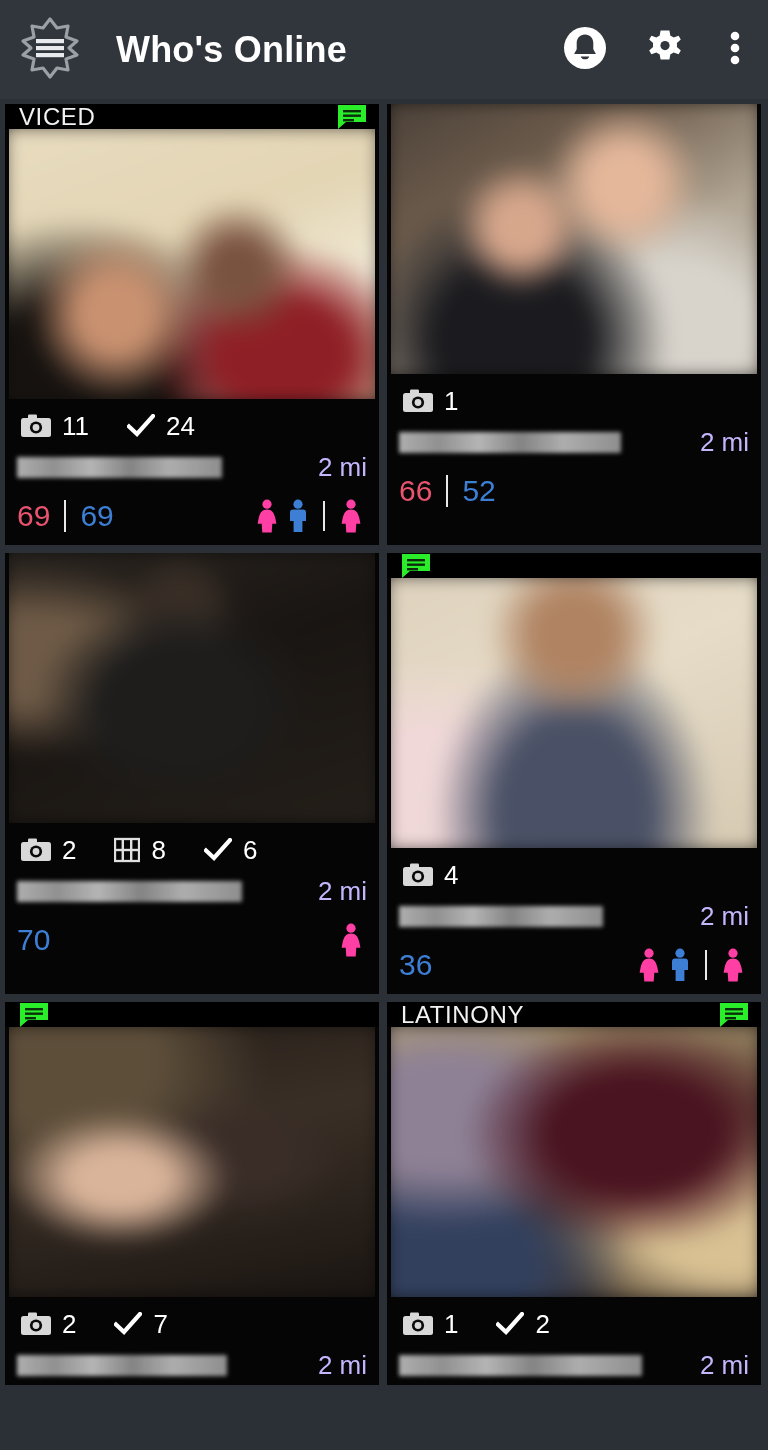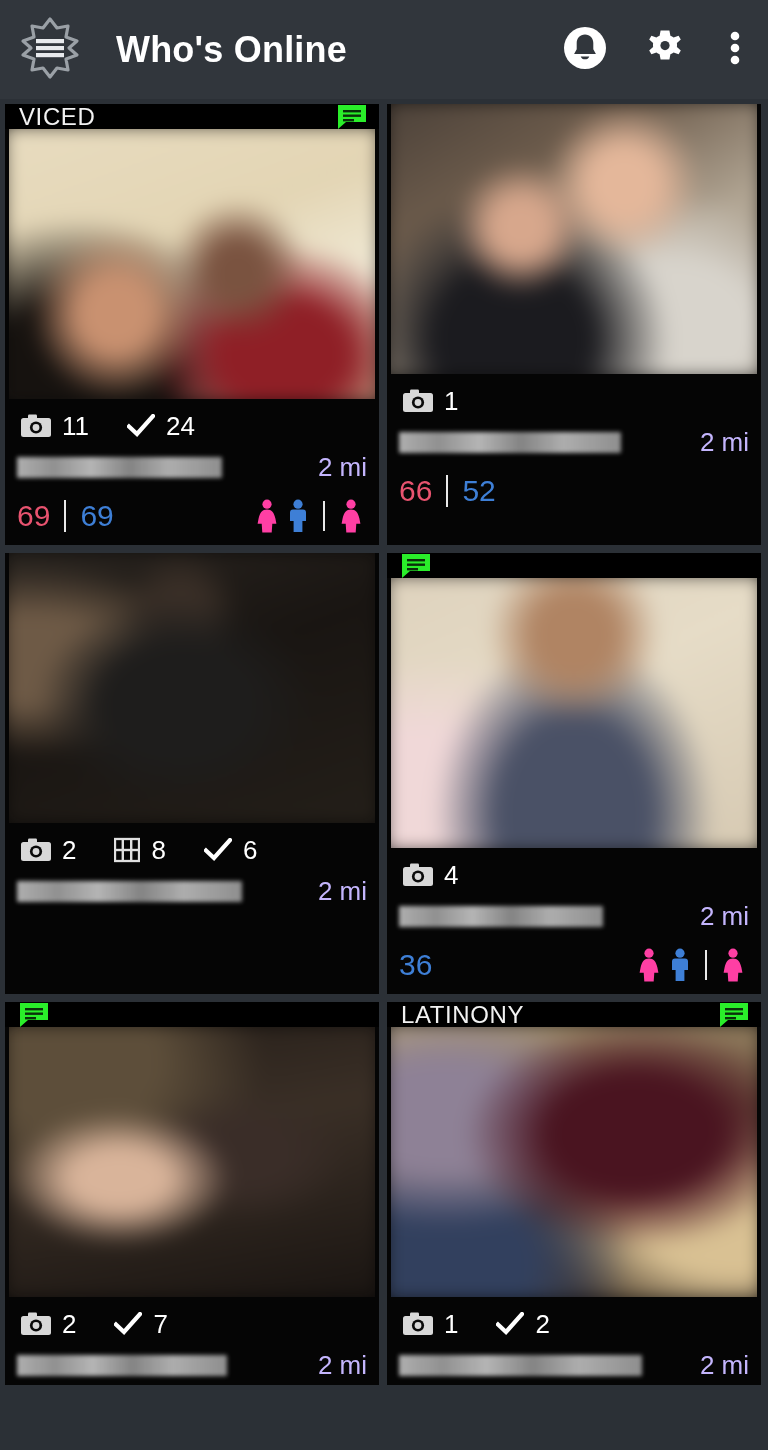--- a/index.html
+++ b/index.html
@@ -378,20 +378,33 @@
                 <path d="M2 12.5 L10 20 L26 2" fill="none" stroke="#ffffff" stroke-width="4.2" stroke-linecap="square" stroke-linejoin="miter"></path>
               </svg>
             </span>
             <span class="cnum">6</span>
           </span>
         </div>
         <div class="locrow">
           <span class="loc-redact" style="width:225px"></span>
           <span class="dist">2 mi</span>
         </div>
+        <div class="agerow">
+          <span class="ages">
+            <span class="age blue">70</span>
+          </span>
+          <span class="genders">
+            <span class="gicon">
+              <svg width="24" height="34" viewBox="0 0 24 34">
+                <circle cx="12" cy="5.2" r="4.6" fill="#ff3fa4"></circle>
+                <path d="M12 10.4 c-4.6 0 -7.2 3 -8.4 9.2 l-1 5.2 h4.1 l.6 8.6 h9.4 l.6 -8.6 h4.1 l-1 -5.2 c-1.2 -6.2 -3.8 -9.2 -8.4 -9.2 z" fill="#ff3fa4"></path>
+              </svg>
+            </span>
+          </span>
+        </div>
       </div>
     </div>
     <div class="card">
       <div class="card-head">
         <span class="chat-icon">
           <svg width="30" height="26" viewBox="0 0 30 26">
             <path d="M1 1 h28 v17 h-20 l-8 7 z" fill="#2aee2a"></path>
             <rect x="6" y="6" width="18" height="2.4" fill="#0a2f0a"></rect>
             <rect x="6" y="10.5" width="18" height="2.4" fill="#0a2f0a"></rect>
             <rect x="6" y="15" width="11" height="2.4" fill="#0a2f0a"></rect>

